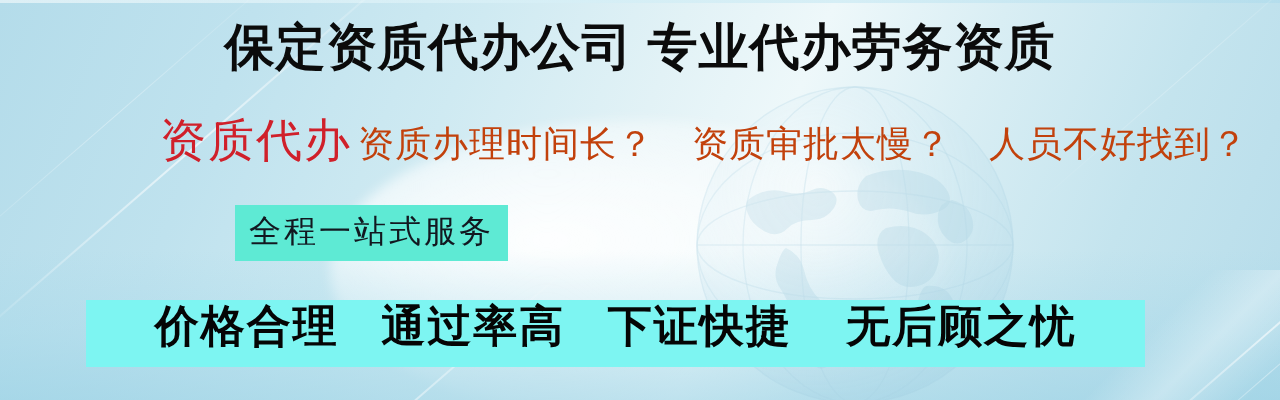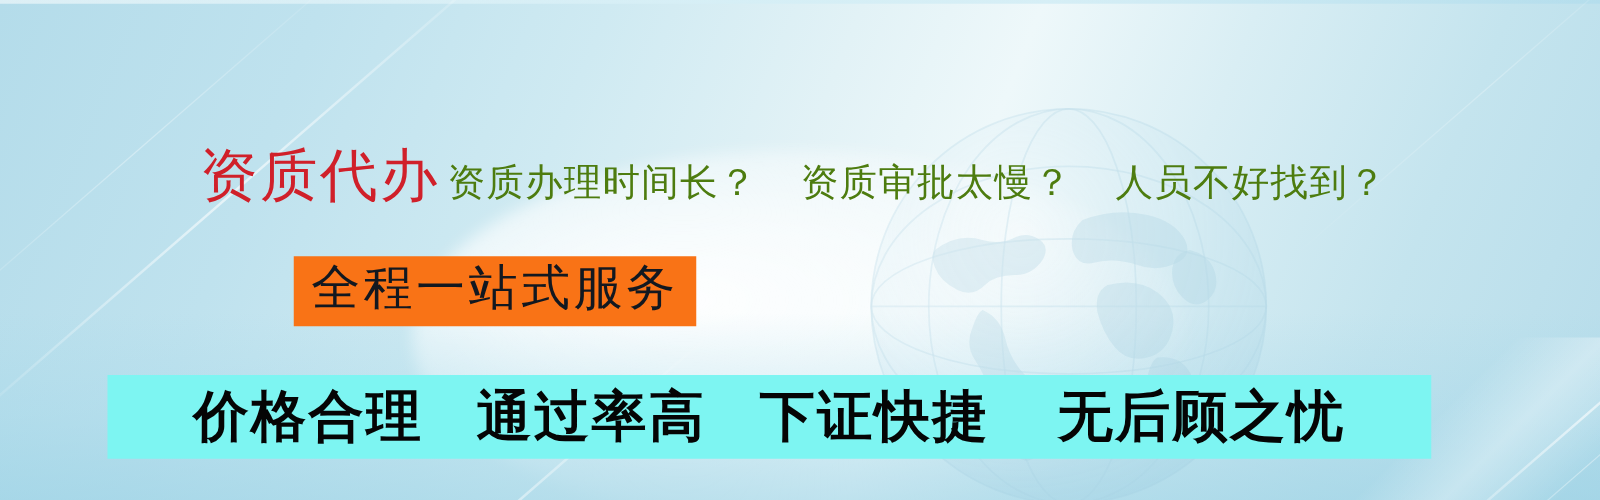--- a/index.html
+++ b/index.html
@@ -156,53 +156,52 @@
   .tag-red {
     font-family: "Liberation Serif", "DejaVu Serif", serif;
     font-size: 46px;
     line-height: 58px;
     color: #d0202a;
     letter-spacing: 2px;
     font-weight: normal;
     margin-right: 6px;
   }
   .problems {
-    font-size: 30px;
+    font-size: 36px;
     line-height: 58px;
-    color: #4d7c0f;
+    color: #c2410c;
     letter-spacing: 1px;
   }
   .problems .gap { display: inline-block; width: 16px; }
 
   .onestop-wrap {
     position: absolute;
     left: 235px;
     top: 205px;
   }
   .onestop {
     display: inline-block;
-    background: #f97316;
+    background: #5eead4;
     padding: 4px 14px 8px 14px;
     font-family: "Liberation Serif", "DejaVu Serif", serif;
-    font-size: 39px;
+    font-size: 32px;
     line-height: 44px;
     color: #121820;
     letter-spacing: 3px;
     white-space: nowrap;
   }
 
   .benefits-wrap {
     position: absolute;
     left: 86px;
     top: 300px;
     width: 1059px;
     height: 67px;
     background: #7df5f2;
     display: flex;
-    align-items: center;
     justify-content: center;
   }
   .benefits {
     font-size: 44px;
     line-height: 52px;
     font-weight: bold;
     color: #050505;
     letter-spacing: 2px;
     white-space: nowrap;
   }
@@ -252,20 +251,21 @@
   <div class="streak streak-tl"></div>
   <div class="streak streak-tl2"></div>
   <div class="streak streak-bl"></div>
   <div class="streak streak-br"></div>
   <div class="streak streak-br2"></div>
   <div class="streak streak-tr"></div>
   <div class="corner-br"></div>
 
   <div class="layer">
 
+    <div class="headline">保定资质代办公司 专业代办劳务资质</div>
 
     <div class="row-problem">
       <span class="tag-red">资质代办</span>
       <span class="problems">
         <span>资质办理时间长？</span>
         <span class="gap"></span>
         <span>资质审批太慢？</span>
         <span class="gap"></span>
         <span>人员不好找到？</span>
       </span>

